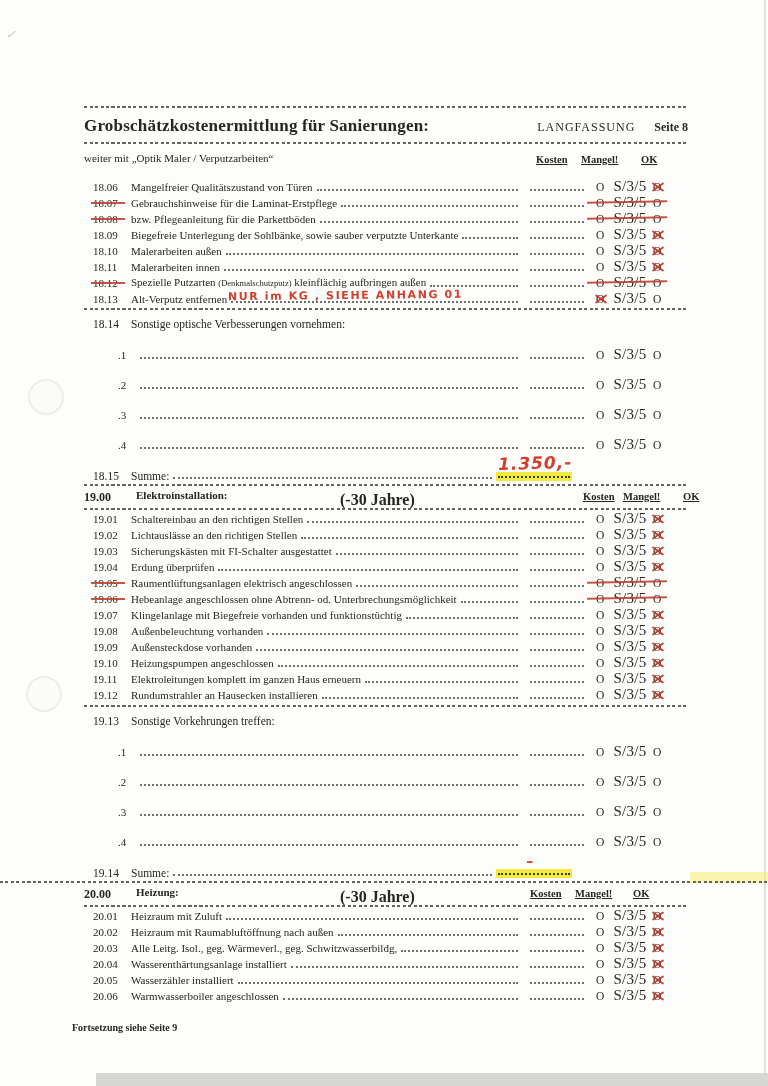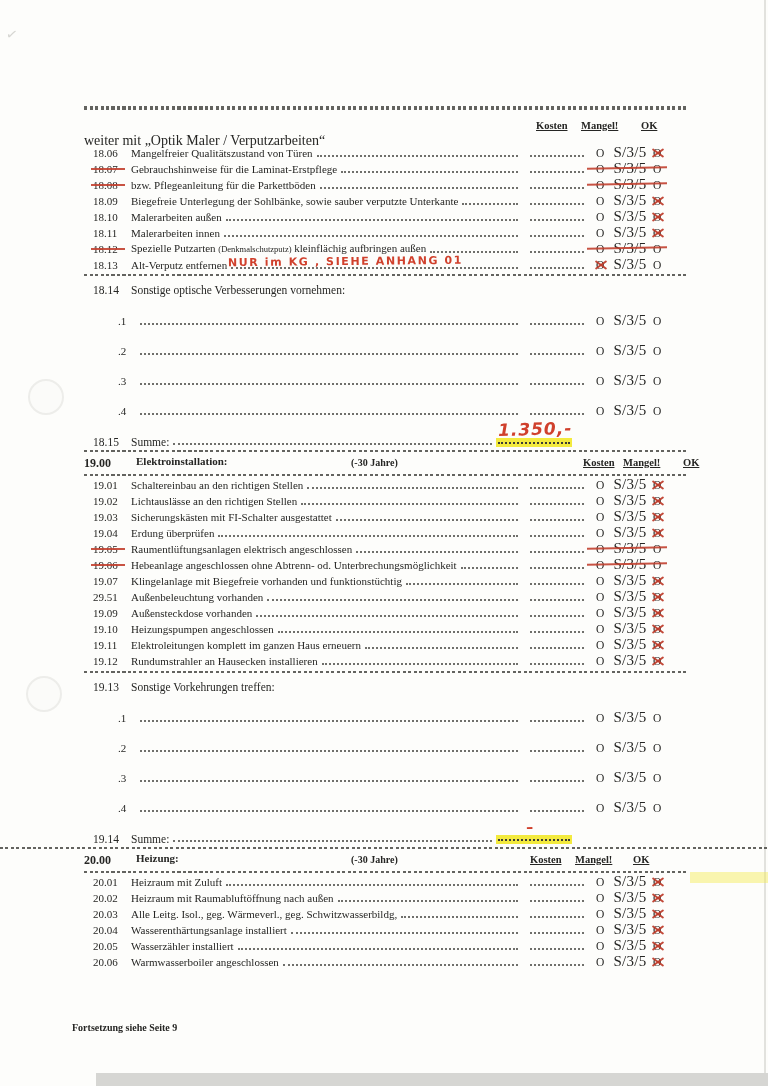--- a/index.html
+++ b/index.html
@@ -13,21 +13,21 @@
   .rule.bleed{margin-left:-84px;width:768px;}
 
   
   .hdr{display:flex;justify-content:space-between;align-items:baseline;margin:7px 0 5px;}
   .title{font-size:17px;font-weight:bold;letter-spacing:.2px;line-height:22px;}
   .hdr-right{font-size:12px;white-space:nowrap;}
   .edition{letter-spacing:1px;}
   .page-label{font-weight:bold;margin-left:16px;}
 
   .subhdr{position:relative;height:16px;margin:8px 0 10px;}
-  .note{position:absolute;left:0;top:15px;font-size:14px;}
+  .note{position:absolute;left:0;top:0;font-size:11px;}
   .colhead{position:absolute;top:2px;font-weight:bold;font-size:10.5px;white-space:nowrap;text-decoration:underline;}
   .subhdr .ck{left:452px}.subhdr .cm{left:497px}.subhdr .co{left:557px}
   .s19 .ck{left:499px}.s19 .cm{left:539px}.s19 .co{left:599px}
   .s20 .ck{left:446px}.s20 .cm{left:491px}.s20 .co{left:549px}
 
   
   .row{position:relative;display:flex;align-items:flex-end;height:16px;
        padding-right:24px;font-size:11px;line-height:14px;white-space:nowrap;}
   .num{flex:0 0 38px;margin-left:9px;}
   .slot-row .num{flex:0 0 18px;margin-left:34px;}
@@ -67,21 +67,21 @@
   .hl{position:absolute;left:0;bottom:1px;width:76px;height:9px;background:#f3ea3e;}
   .hl::after{content:"";position:absolute;left:2px;right:2px;top:4px;border-top:2px dotted #3a3a36;}
   .val-text{position:absolute;left:2px;bottom:9px;font-size:17px;font-style:italic;
        letter-spacing:1px;transform:rotate(-1.5deg);}
   .val-text.dash{left:30px;bottom:10px;font-size:14px;font-style:normal;}
 
   
   .sec-hdr{position:relative;height:22px;font-weight:bold;}
   .sec-num{position:absolute;left:0;top:4px;font-size:12px;}
   .sec-name{position:absolute;left:52px;top:3px;font-size:11px;}
-  .sec-age{position:absolute;left:267px;top:5px;font-size:10px;}
+  .sec-age{position:absolute;left:256px;top:5px;font-size:16px;}
   .sec-hdr .colhead{top:5px;}
 
   .footer-note{position:absolute;left:72px;top:1022px;font-weight:bold;font-size:10px;font-family:Liberation Serif, serif;}
 
   
   .hole{position:absolute;width:32px;height:32px;border-radius:50%;
         border:2.5px solid #ededea;background:#fbfbf9;}
   .hole.h1{left:28px;top:379px;}
   .hole.h2{left:26px;top:676px;}
   .edge-r{position:absolute;right:2px;top:0;width:2px;height:100%;background:#e2e2de;}
@@ -98,20 +98,27 @@
 <div class="page">
   <span class="pencil">✓</span>
   <div class="hole h1"></div>
   <div class="hole h2"></div>
   <div class="edge-r"></div>
   <div class="bottom-band"></div>
   <div class="smear"></div>
 
   <div class="content">
     <hr class="rule top-rule">
+    <div class="hdr">
+      <span class="title">Grobschätzkostenermittlung für Sanierungen:</span>
+      <span class="hdr-right">
+        <span class="edition">LANGFASSUNG</span>
+        <span class="page-label">Seite 8</span>
+      </span>
+    </div>
     <hr class="rule">
 
     <div class="subhdr">
       <span class="note">weiter mit „Optik Maler / Verputzarbeiten“</span>
       <span class="colhead ck">Kosten</span>
       <span class="colhead cm">Mangel!</span>
       <span class="colhead co">OK</span>
     </div>
 
     <section>
@@ -347,21 +354,21 @@
             <span class="txt">Klingelanlage mit Biegefreie vorhanden und funktionstüchtig</span>
             <span class="leader"></span>
             <span class="kdots"></span>
             <span class="marksbox">
               <span class="o">O</span>
               <span class="sev">S/3/5</span>
               <span class="o">O<span class="xmark"></span></span>
             </span>
           </div>
           <div class="row">
-            <span class="num">29.51</span>
+            <span class="num">19.08</span>
             <span class="txt">Außenbeleuchtung vorhanden</span>
             <span class="leader"></span>
             <span class="kdots"></span>
             <span class="marksbox">
               <span class="o">O</span>
               <span class="sev">S/3/5</span>
               <span class="o">O<span class="xmark"></span></span>
             </span>
           </div>
           <div class="row">

